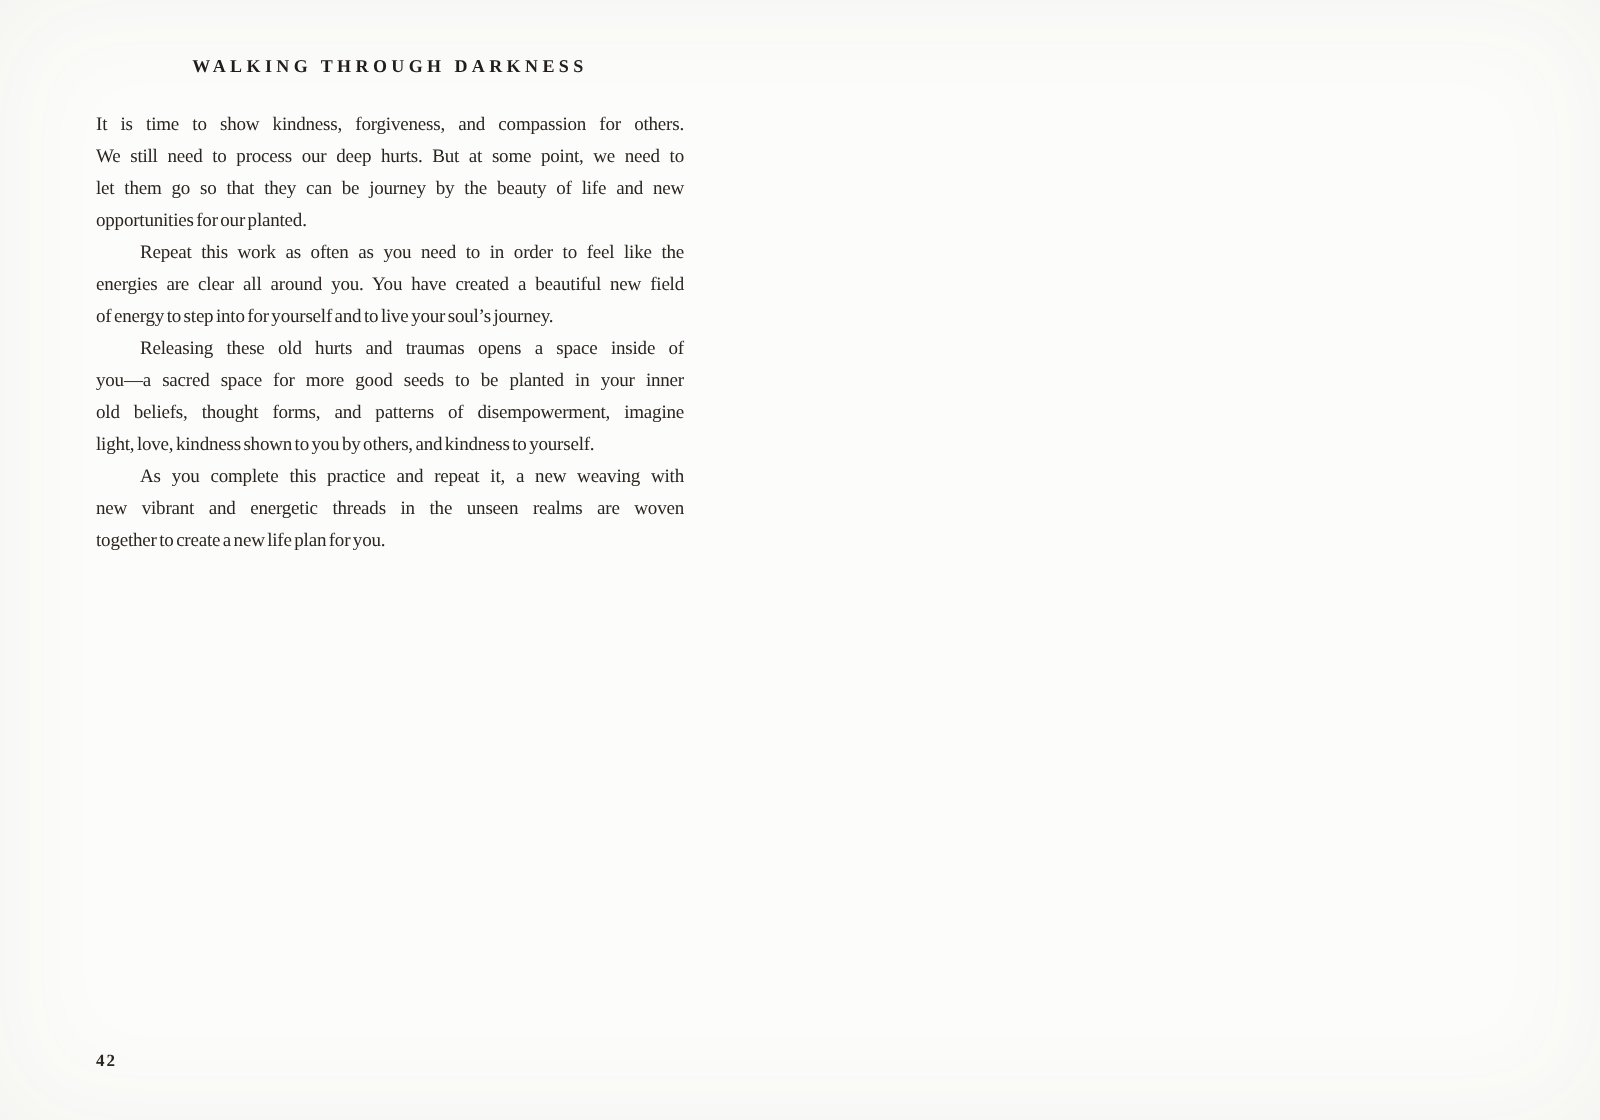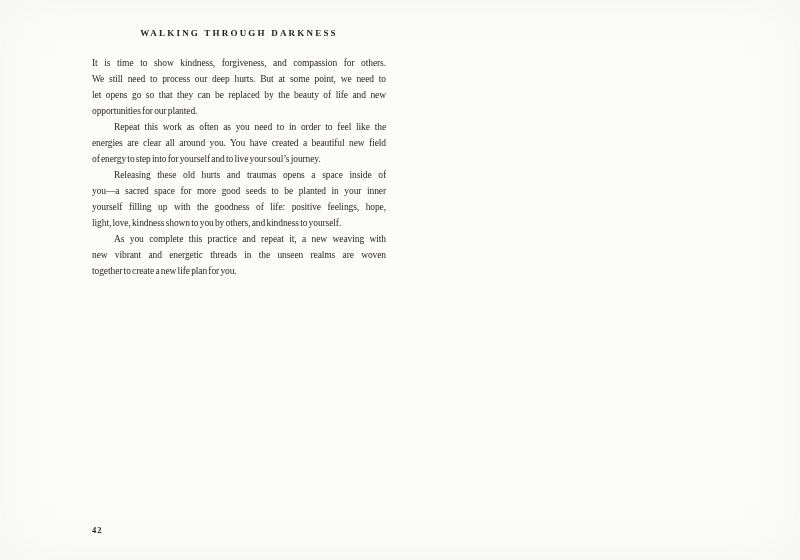--- a/index.html
+++ b/index.html
@@ -5,21 +5,21 @@
   * { margin:0; padding:0; box-sizing:border-box; }
   html,body { width:800px; height:560px; }
   body {
     font-family:"Liberation Serif", serif;
     background:#fcfcfa;
     color:#28231f;
     position:relative;
     overflow:hidden;
   }
   .spread { position:absolute; inset:0; box-shadow: inset 0 0 60px rgba(80,70,60,.05); }
-  .page { position:absolute; top:0; bottom:0;margin-left:44px; }
+  .page { position:absolute; top:0; bottom:0; }
   .page.left  { left:0;   width:400px; }
   .page.right { left:400px; width:400px; }
 
   
   .running-head {
     position:absolute; left:48px; top:28px; width:294px;
     text-align:center; font-size:9px; font-weight:bold;
     letter-spacing:2.2px; color:#211d1a;
   }
   .left-body {
@@ -42,32 +42,32 @@
 
 <div class="spread">
 
   <section class="page left">
     <header class="running-head">WALKING THROUGH DARKNESS</header>
 
     <div class="left-body">
       <div class="para">
           <div class="line">It is time to show kindness, forgiveness, and compassion for others.</div>
           <div class="line">We still need to process our deep hurts. But at some point, we need to</div>
-          <div class="line">let opens go so that they can be replaced by the beauty of life and new</div>
+          <div class="line">let them go so that they can be journey by the beauty of life and new</div>
           <div class="line">opportunities for our planted.</div>
         </div>
       <div class="para indent">
           <div class="line">Repeat this work as often as you need to in order to feel like the</div>
           <div class="line">energies are clear all around you. You have created a beautiful new field</div>
           <div class="line">of energy to step into for yourself and to live your soul’s journey.</div>
         </div>
       <div class="para indent">
           <div class="line">Releasing these old hurts and traumas opens a space inside of</div>
           <div class="line">you—a sacred space for more good seeds to be planted in your inner</div>
-          <div class="line">yourself filling up with the goodness of life: positive feelings, hope,</div>
+          <div class="line">old beliefs, thought forms, and patterns of disempowerment, imagine</div>
           <div class="line">light, love, kindness shown to you by others, and kindness to yourself.</div>
         </div>
       <div class="para indent">
           <div class="line">As you complete this practice and repeat it, a new weaving with</div>
           <div class="line">new vibrant and energetic threads in the unseen realms are woven</div>
           <div class="line">together to create a new life plan for you.</div>
         </div>
     </div>
 
     <div class="pagenum pl">42</div>

